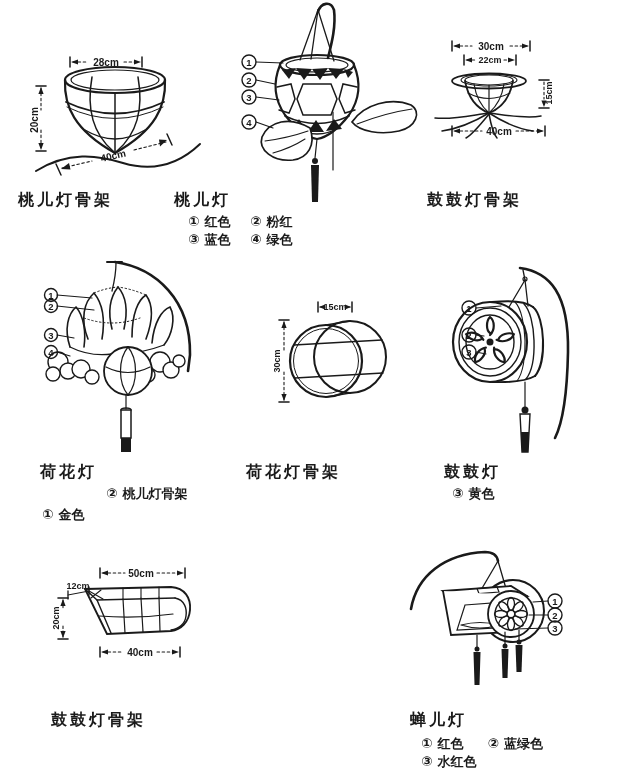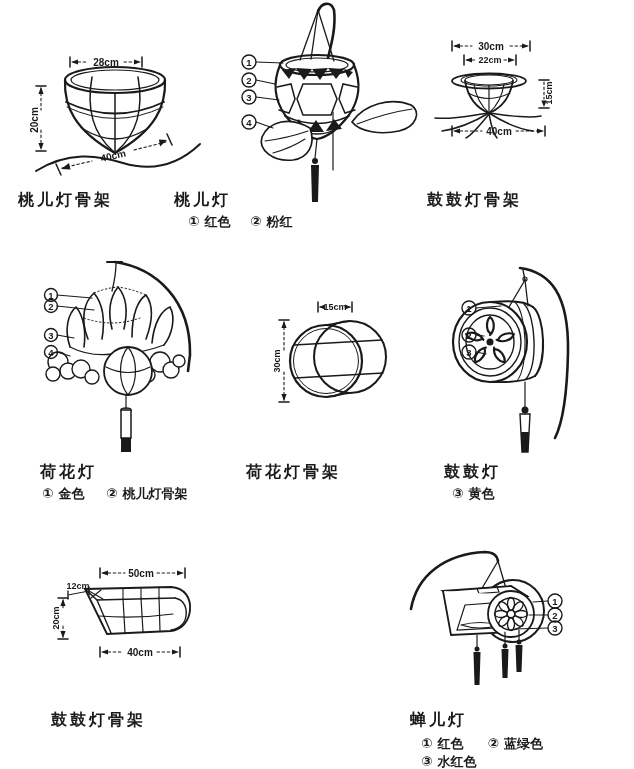--- a/index.html
+++ b/index.html
@@ -6,21 +6,21 @@
   #page{position:relative;width:634px;height:769px;background:#ffffff;overflow:hidden;
         font-family:"Liberation Sans","DejaVu Sans",sans-serif;color:#1a1a1a;}
   svg{position:absolute;overflow:visible;}
   .fig-title{position:absolute;font-size:16px;font-weight:700;letter-spacing:3px;
              text-align:left;white-space:nowrap;}
   .legend{position:absolute;font-size:13px;font-weight:700;line-height:18px;}
   .legend .lrow{display:flex;}
   .legend .item{white-space:nowrap;}
   .legend .item .marker{margin-right:5px;font-size:13.5px;}
   .grid2 .lrow .item:first-child{width:62px;}
-  .grid2w .lrow .item:first-child{width:64px;}
+  .grid2w .lrow .item:first-child{width:64px;margin-top:21px;}
   .center-row{justify-content:flex-start;}
   text{font-family:"Liberation Sans","DejaVu Sans",sans-serif;fill:#1a1a1a;}
   .dimtxt{font-size:10px;font-weight:700;}
   .dimtxt-s{font-size:9px;font-weight:700;}
   .cotxt{font-size:9.5px;font-weight:700;}
 </style>
 </head>
 <body>
 
 <div id="page">
@@ -129,20 +129,24 @@
         <circle cx="34" cy="122" r="7" stroke-width="1.4"></circle>
     <text class="cotxt" x="34" y="125.5" text-anchor="middle" stroke="none">4</text>
   </g>
 </svg>
 <div class="fig-title" style="left:174px;top:190px;width:140px">桃儿灯</div>
 <div class="legend grid2" style="left:188px;top:213px;width:130px">
   <div class="lrow">
     <span class="item"><span class="marker">①</span><span>红色</span></span>
     <span class="item"><span class="marker">②</span><span>粉红</span></span>
   </div>
+  <div class="lrow">
+    <span class="item"><span class="marker">③</span><span>蓝色</span></span>
+    <span class="item"><span class="marker">④</span><span>绿色</span></span>
+  </div>
 </div>
 
 <svg style="left:428px;top:35px" width="185" height="110" viewBox="0 0 185 110" stroke="#1a1a1a" fill="none" stroke-linecap="round">
   <g>
     <line x1="24" y1="6" x2="24" y2="16" stroke-width="1.5"></line>
         <line x1="102" y1="6" x2="102" y2="16" stroke-width="1.5"></line>
     <line x1="27" y1="11" x2="44" y2="11" stroke-width="1.1" stroke-dasharray="2.5,2.6"></line>
         <line x1="82" y1="11" x2="99" y2="11" stroke-width="1.1" stroke-dasharray="2.5,2.6"></line>
     <polygon points="25,11 32,8.4 32,13.6" fill="#1a1a1a" stroke="none"></polygon>
         <polygon points="101,11 94,8.4 94,13.6" fill="#1a1a1a" stroke="none"></polygon>

